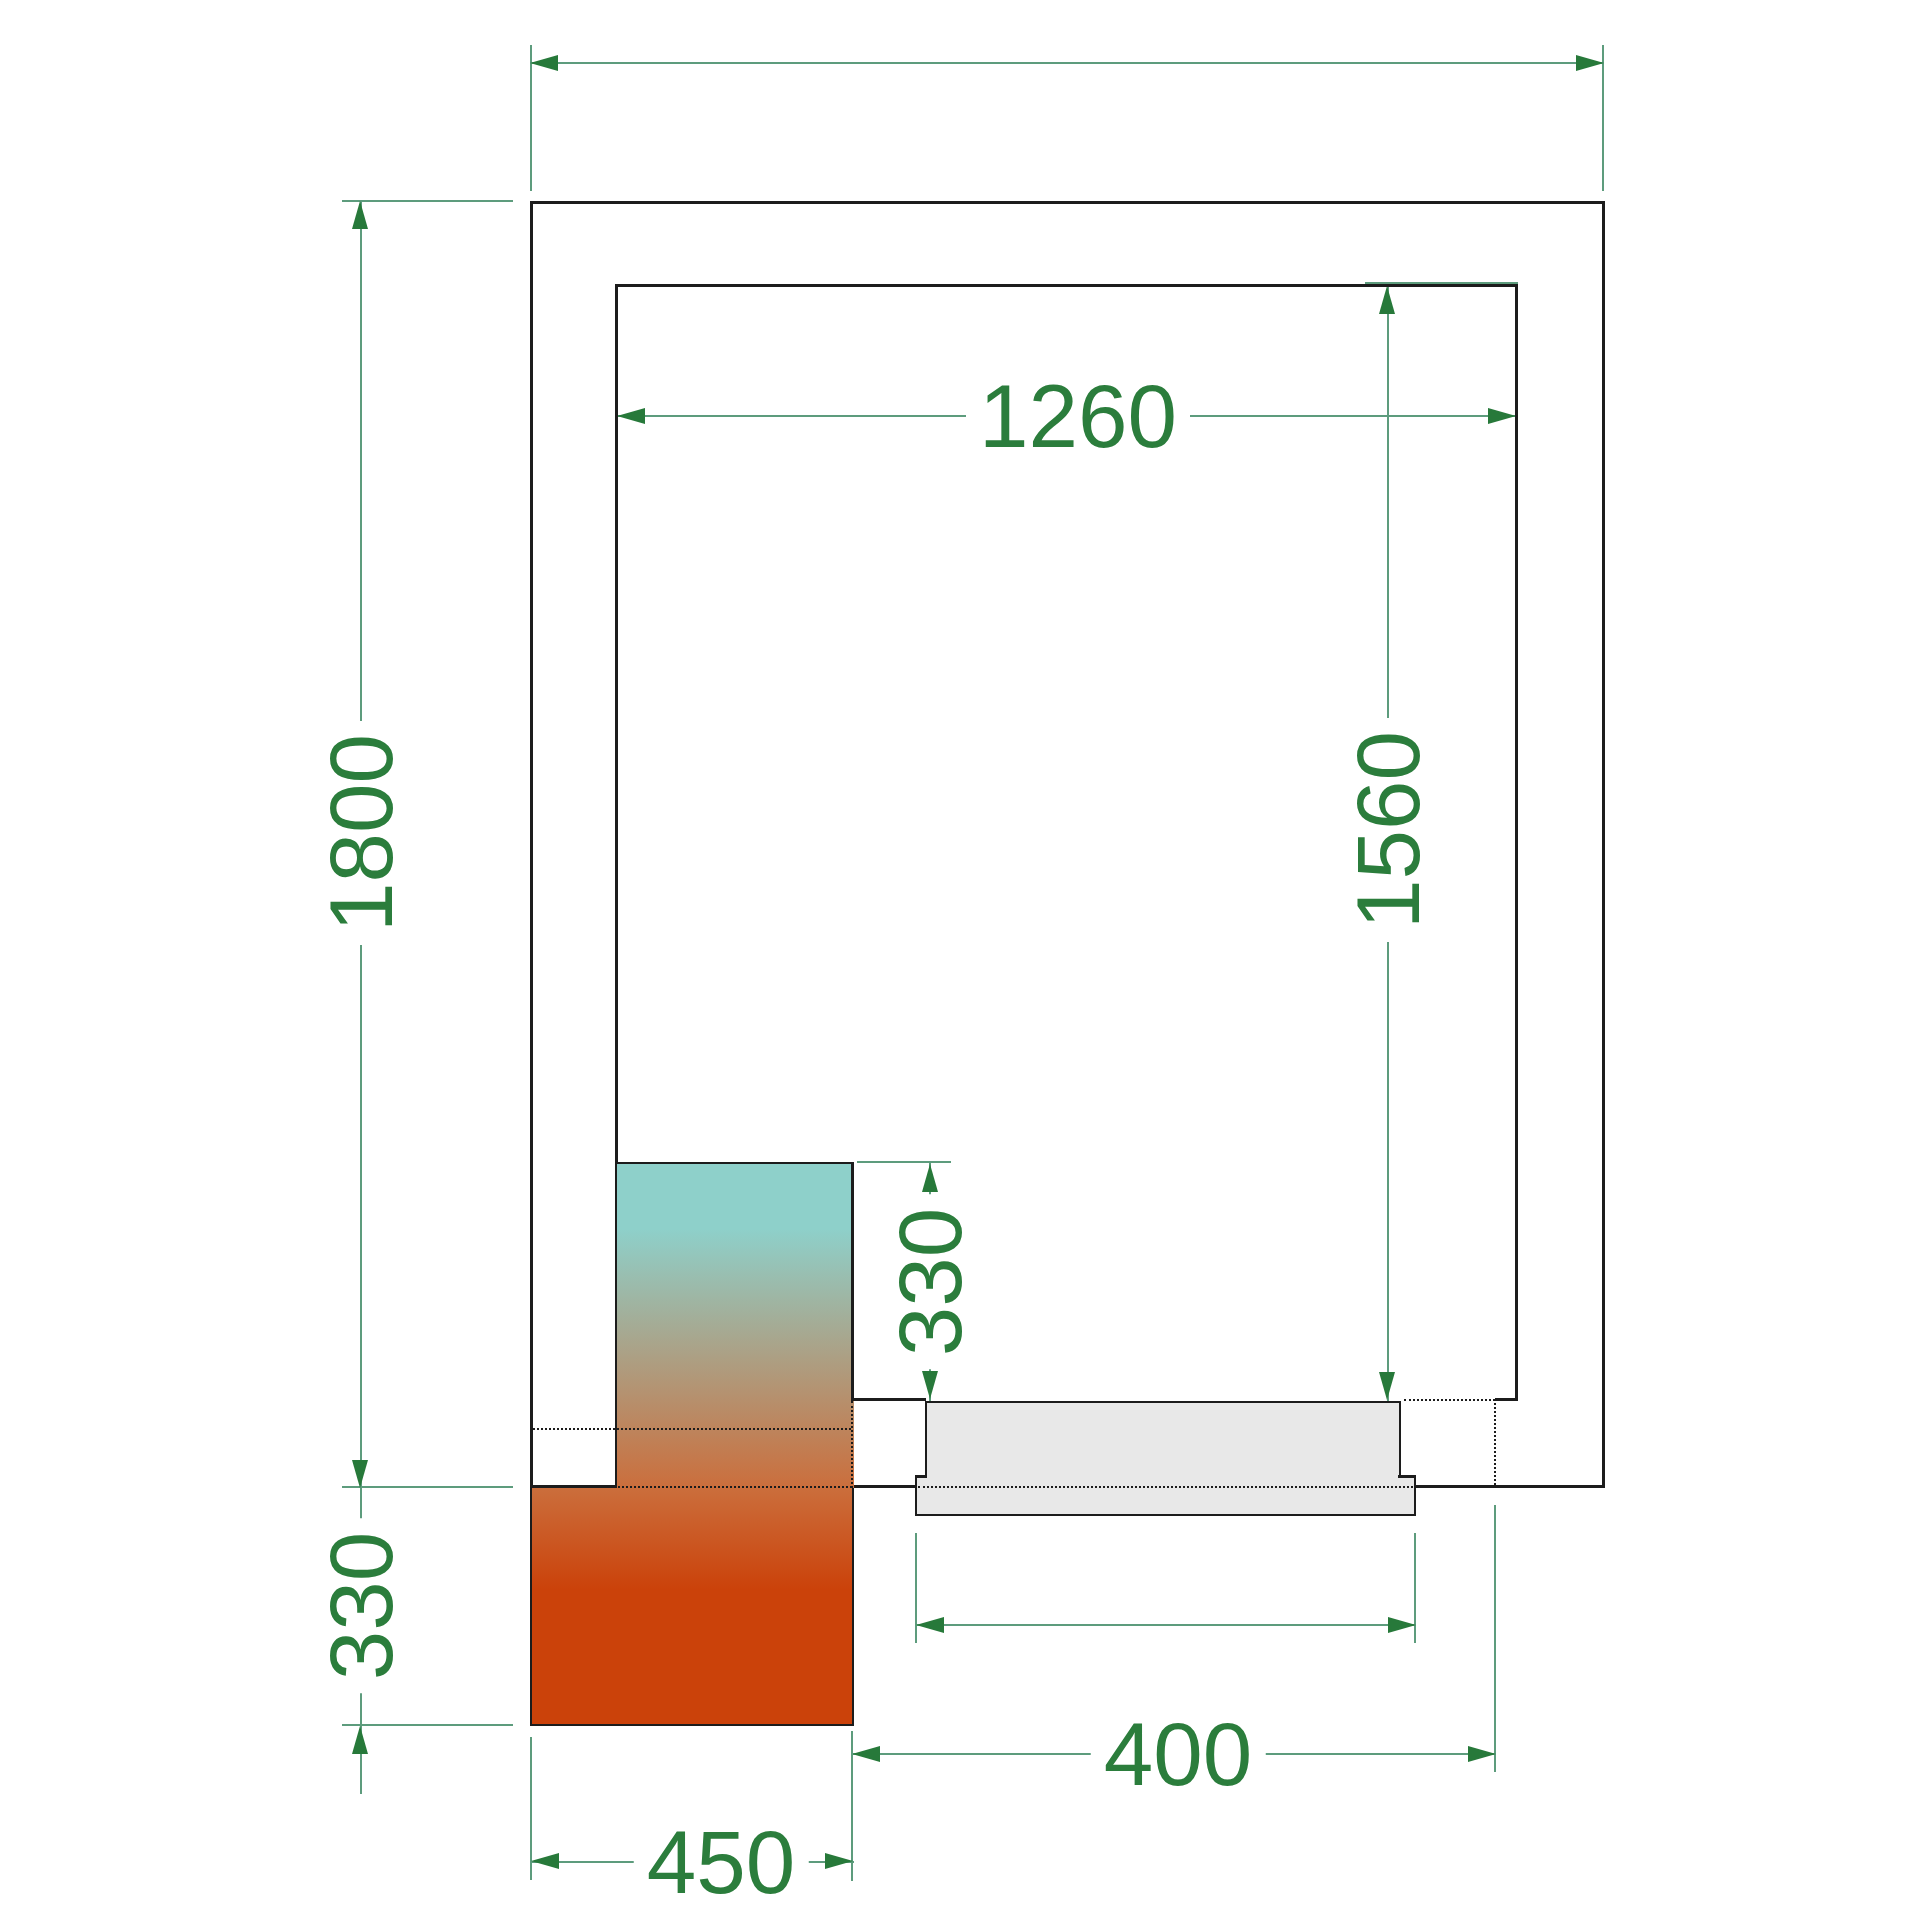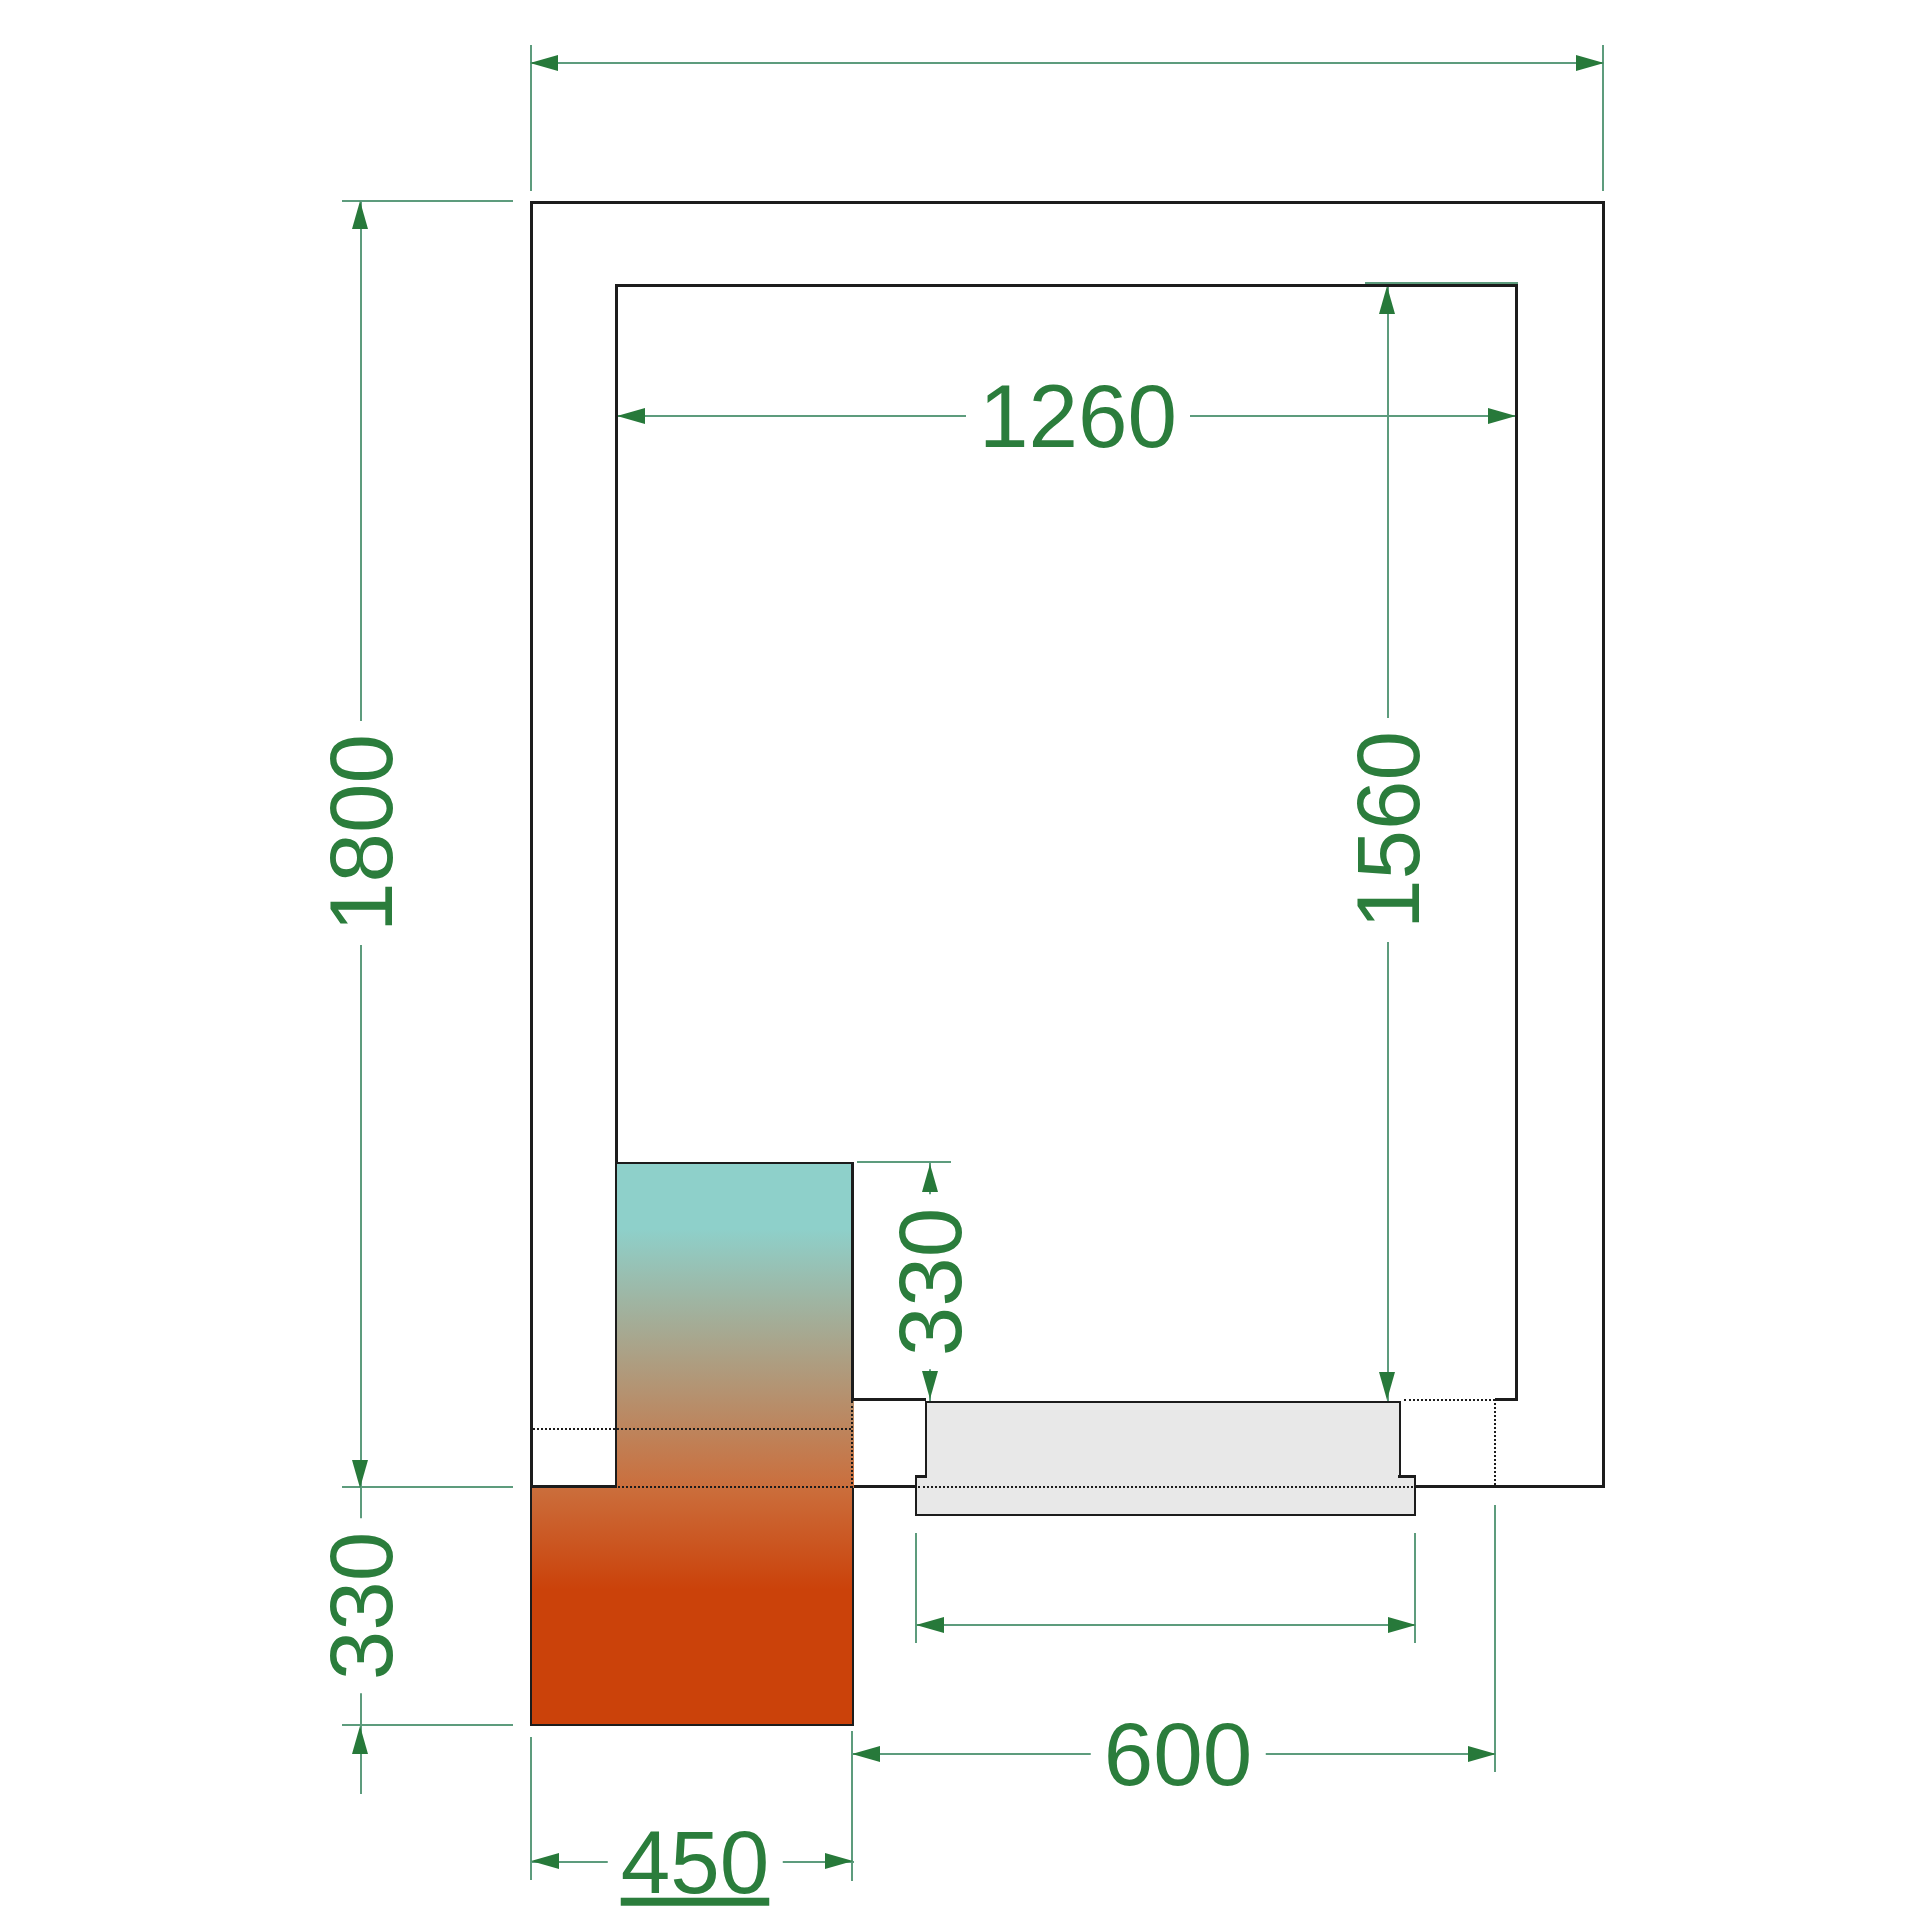--- a/index.html
+++ b/index.html
@@ -119,23 +119,23 @@
   <div class="dl" style="left:916px;top:1624px;width:500px;height:1.9px;"></div>
   <div class="dl" style="left:915px;top:1533px;width:1.9px;height:110px;"></div>
   <div class="dl" style="left:1414px;top:1533px;width:1.9px;height:110px;"></div>
   <div class="ar left" style="left:916px;top:1617px;"></div>
   <div class="ar right" style="left:1388px;top:1617px;"></div>
 
   <div class="dl" style="left:852px;top:1753px;width:644px;height:1.9px;"></div>
   <div class="dl" style="left:1494px;top:1505px;width:1.9px;height:267px;"></div>
   <div class="ar left" style="left:852px;top:1746px;"></div>
   <div class="ar right" style="left:1468px;top:1746px;"></div>
-  <div class="dim-text" style="left:1178px;top:1754px;">600</div>
+  <div class="dim-text" style="left:1178px;top:1754px;">400</div>
 
   <div class="dl" style="left:530px;top:1861px;width:324px;height:1.9px;"></div>
   <div class="dl" style="left:530px;top:1737px;width:1.9px;height:143px;"></div>
   <div class="dl" style="left:851px;top:1731px;width:1.9px;height:150px;"></div>
   <div class="ar left" style="left:531px;top:1853px;"></div>
   <div class="ar right" style="left:825px;top:1853px;"></div>
-  <div class="dim-text" style="left:695px;top:1862px;text-decoration:underline;">450</div>
+  <div class="dim-text" style="left:721px;top:1862px;">450</div>
 
 </div>
 
 
 </body></html>

